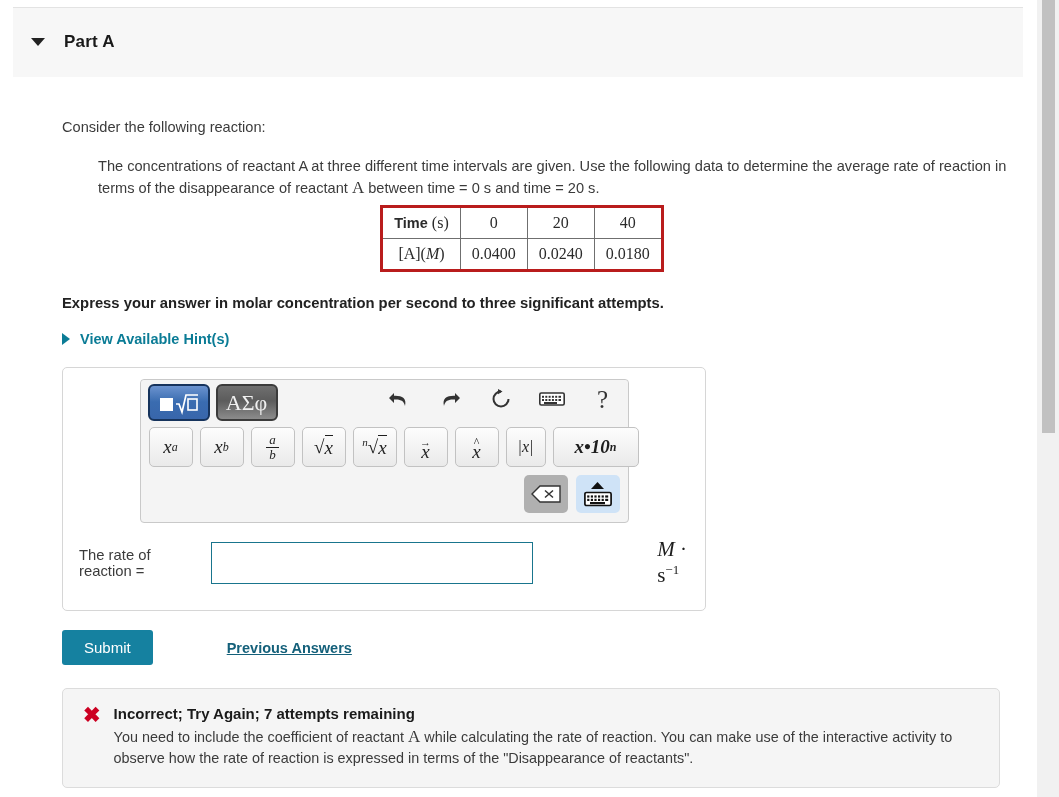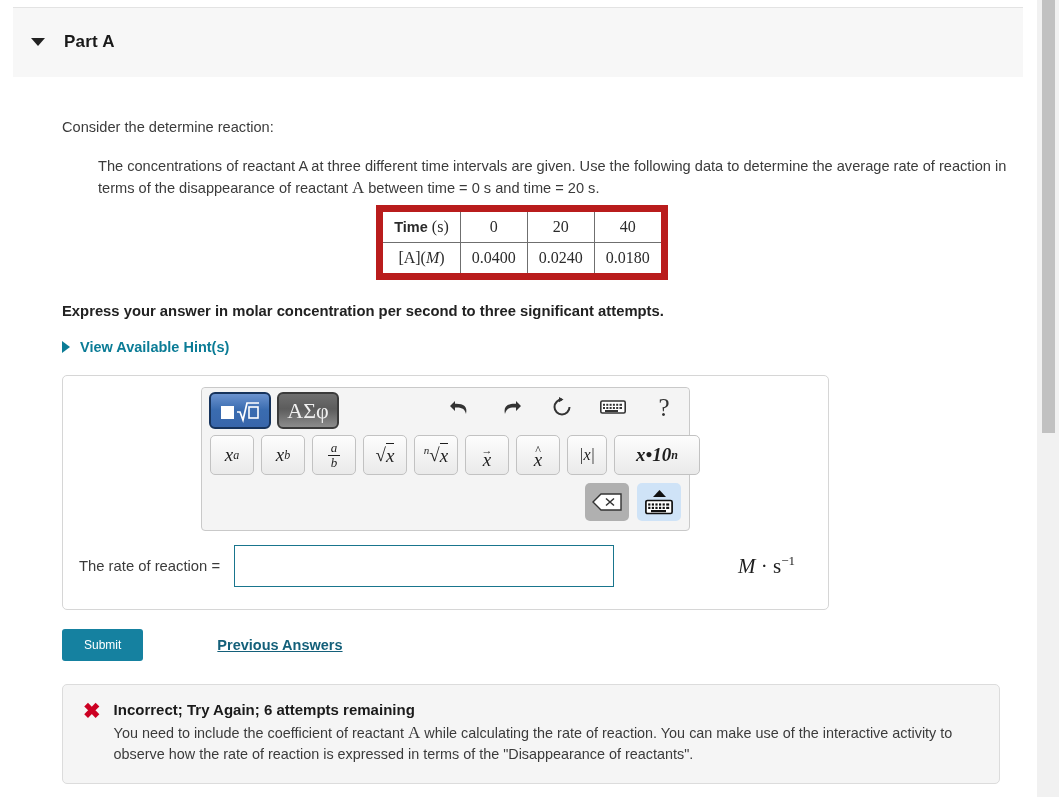--- a/index.html
+++ b/index.html
@@ -81,21 +81,21 @@
 
   
   .table-wrap {
     display: flex;
     justify-content: center;
     max-width: 920px;
     margin-top: 6px;
   }
   table.data-table {
     border-collapse: collapse;
-    border: 7px solid #b91c1c;
+    border: 3px solid #b91c1c;
   }
   table.data-table td {
     border: 1px solid #6f6f6f;
     padding: 3px 11px;
     text-align: center;
     font-size: 16px;
     color: #2b2b2b;
     font-family: "Liberation Serif", "DejaVu Serif", serif;
     height: 24px;
   }
@@ -124,21 +124,21 @@
     width: 0; height: 0;
     border-top: 6px solid transparent;
     border-bottom: 6px solid transparent;
     border-left: 8px solid #0b7c96;
     margin-right: 10px;
   }
 
   
   .answer-card {
     margin: 20px 0 0 0;
-    width: 767px;
+    width: 644px;
     border: 1px solid #d6d6d6;
     border-radius: 5px;
     background: #fff;
     box-sizing: border-box;
     padding: 0;
   }
 
   
   .mathbar {
     width: 489px;
@@ -275,21 +275,21 @@
   .submit-row {
     display: flex;
     align-items: center;
     margin-top: 19px;
   }
   .submit-btn {
     background: #1581a0;
     color: #fff;
     border: none;
     border-radius: 3px;
-    font-size: 12px;
+    font-size: 15px;
     font-family: "Liberation Sans", sans-serif;
     padding: 9px 22px;
     cursor: pointer;
   }
   .prev-answers {
     margin-left: 26px;
     color: #14607a;
     font-weight: bold;
     font-size: 14.5px;
     text-decoration: underline;
@@ -359,21 +359,21 @@
     <div class="part-header-inner">
       <span class="caret-down"></span>
       <span class="part-title">Part A</span>
     </div>
   </div>
 
   <div class="content">
 
     <p class="para para-1">
       <br>
-      <span>Consider the determine reaction:</span>
+      <span>Consider the following reaction:</span>
     </p>
 
 
     <p class="para para-2"><span>The concentrations of reactant A at three different time intervals are given. Use the following data to determine the average rate of reaction in terms of the disappearance of reactant </span><span class="inline-A">A</span><span> between time = 0 s  and time = 20 s.</span></p>
 
     <div class="table-wrap">
       <table class="data-table">
         <tbody>
             <tr>
           <td class="rowlabel"><span class="bold-sans">Time</span> <span>(s)</span></td>
@@ -524,21 +524,21 @@
     </div>
 
     <div class="submit-row">
       <button class="submit-btn">Submit</button>
       <span class="prev-answers">Previous Answers</span>
     </div>
 
     <div class="feedback">
       <span class="xmark">✖</span>
       <div>
-        <p class="fb-title">Incorrect; Try Again; 6 attempts remaining</p>
+        <p class="fb-title">Incorrect; Try Again; 7 attempts remaining</p>
         <p class="fb-body"><span>You need to include the coefficient of reactant </span><span class="inline-A">A</span><span> while calculating the rate of reaction. You can make use of the interactive activity to observe how the rate of reaction is expressed in terms of the "Disappearance of reactants".</span></p>
       </div>
     </div>
 
   </div>
 </div>
 
 <div class="scrollbar">
   <div class="scroll-thumb"></div>
 </div>

